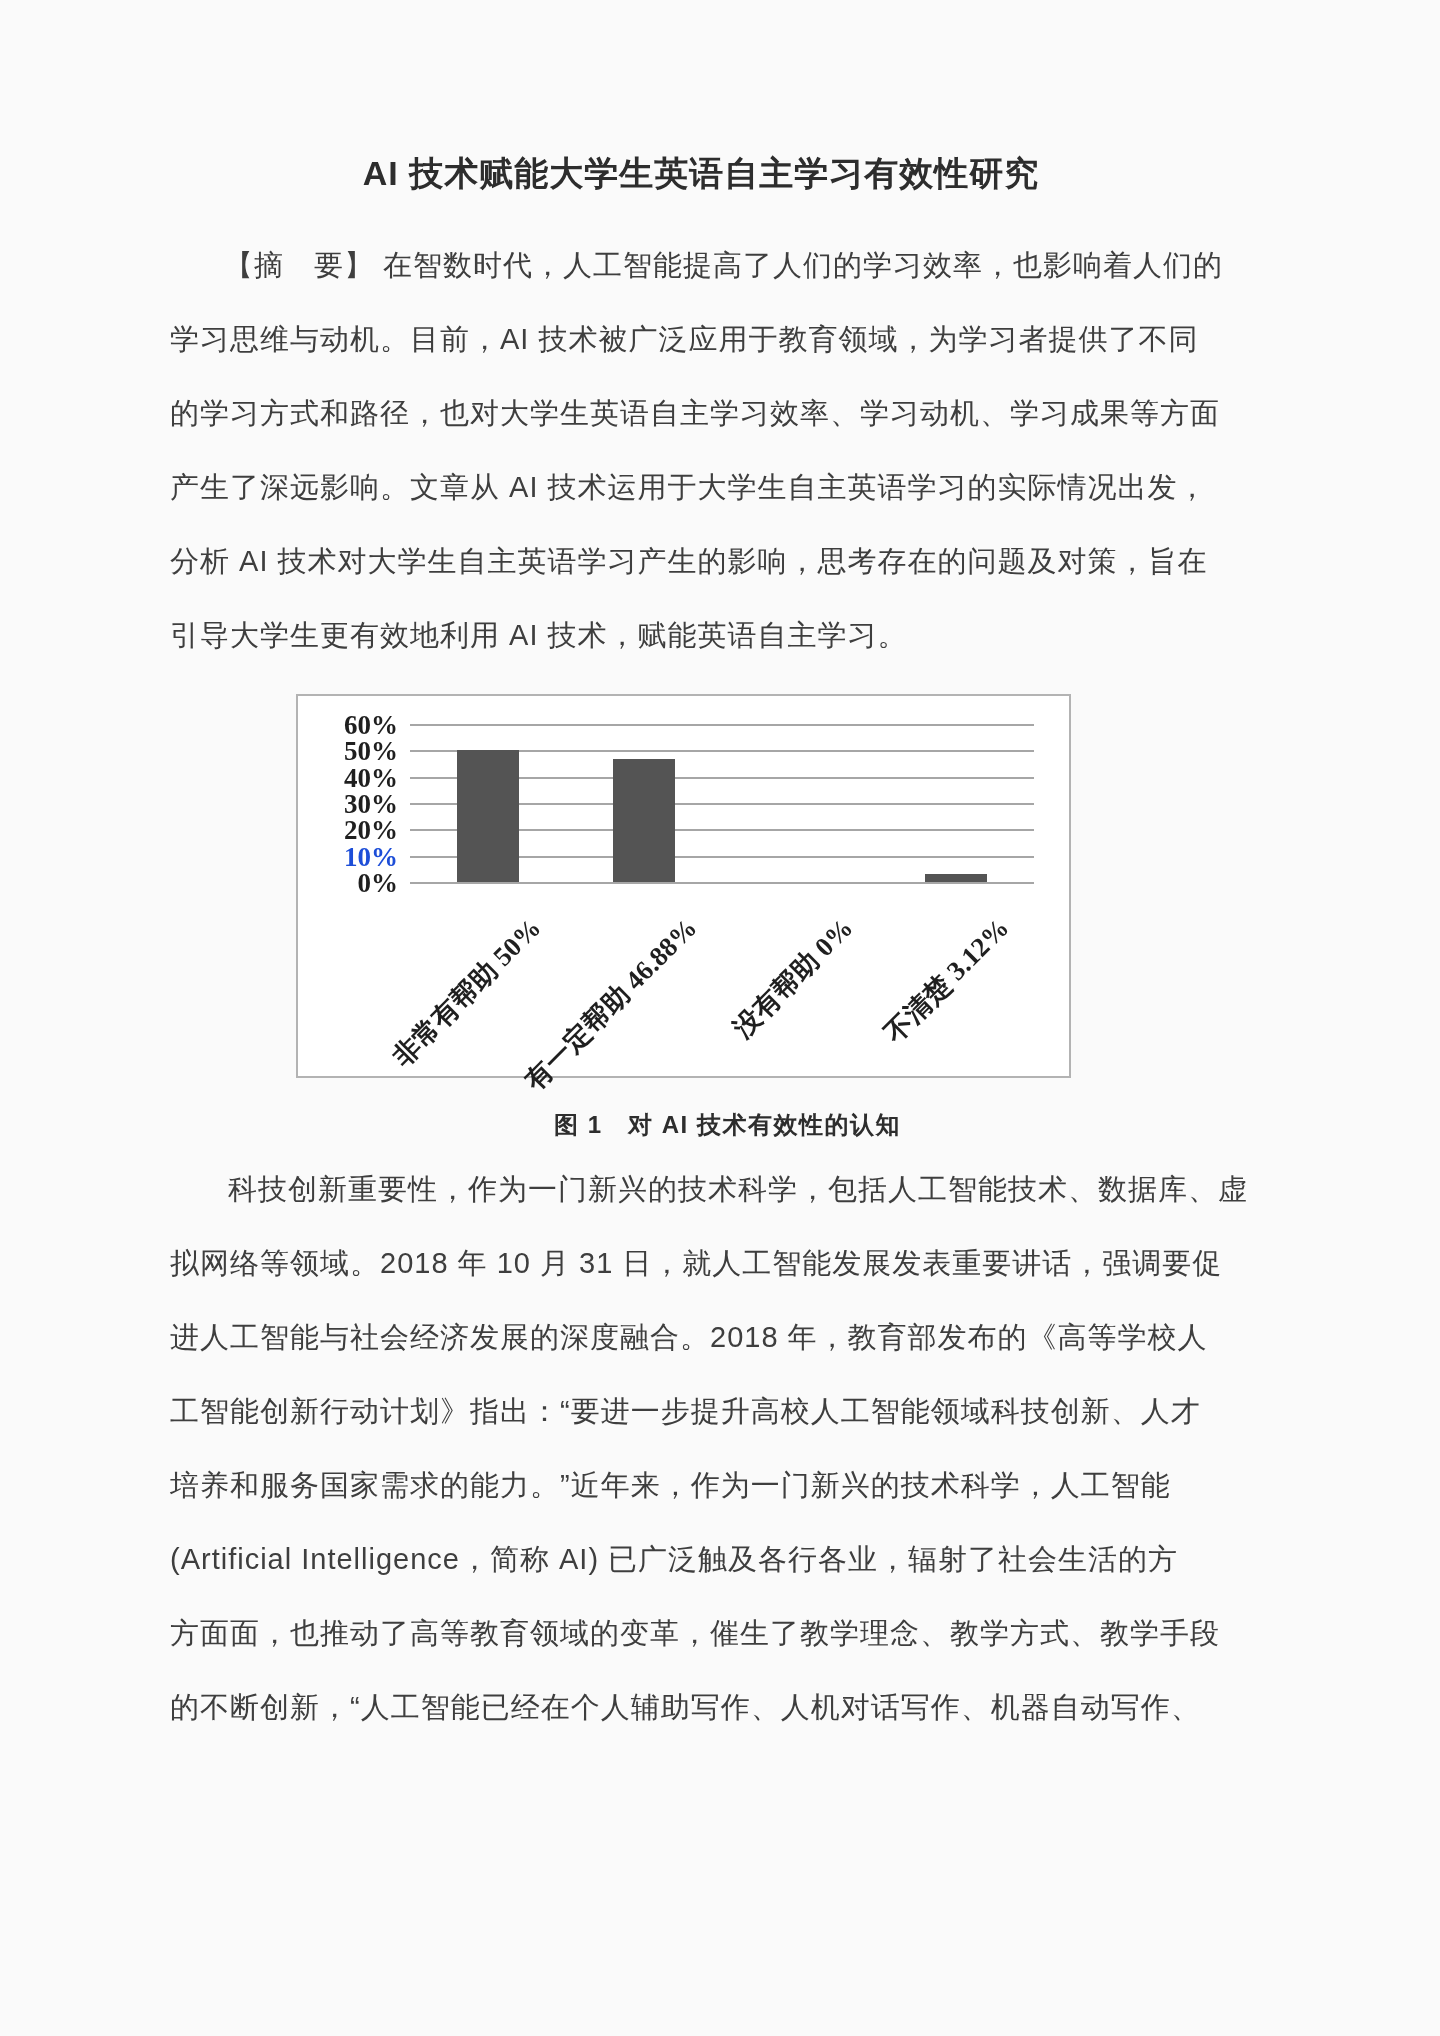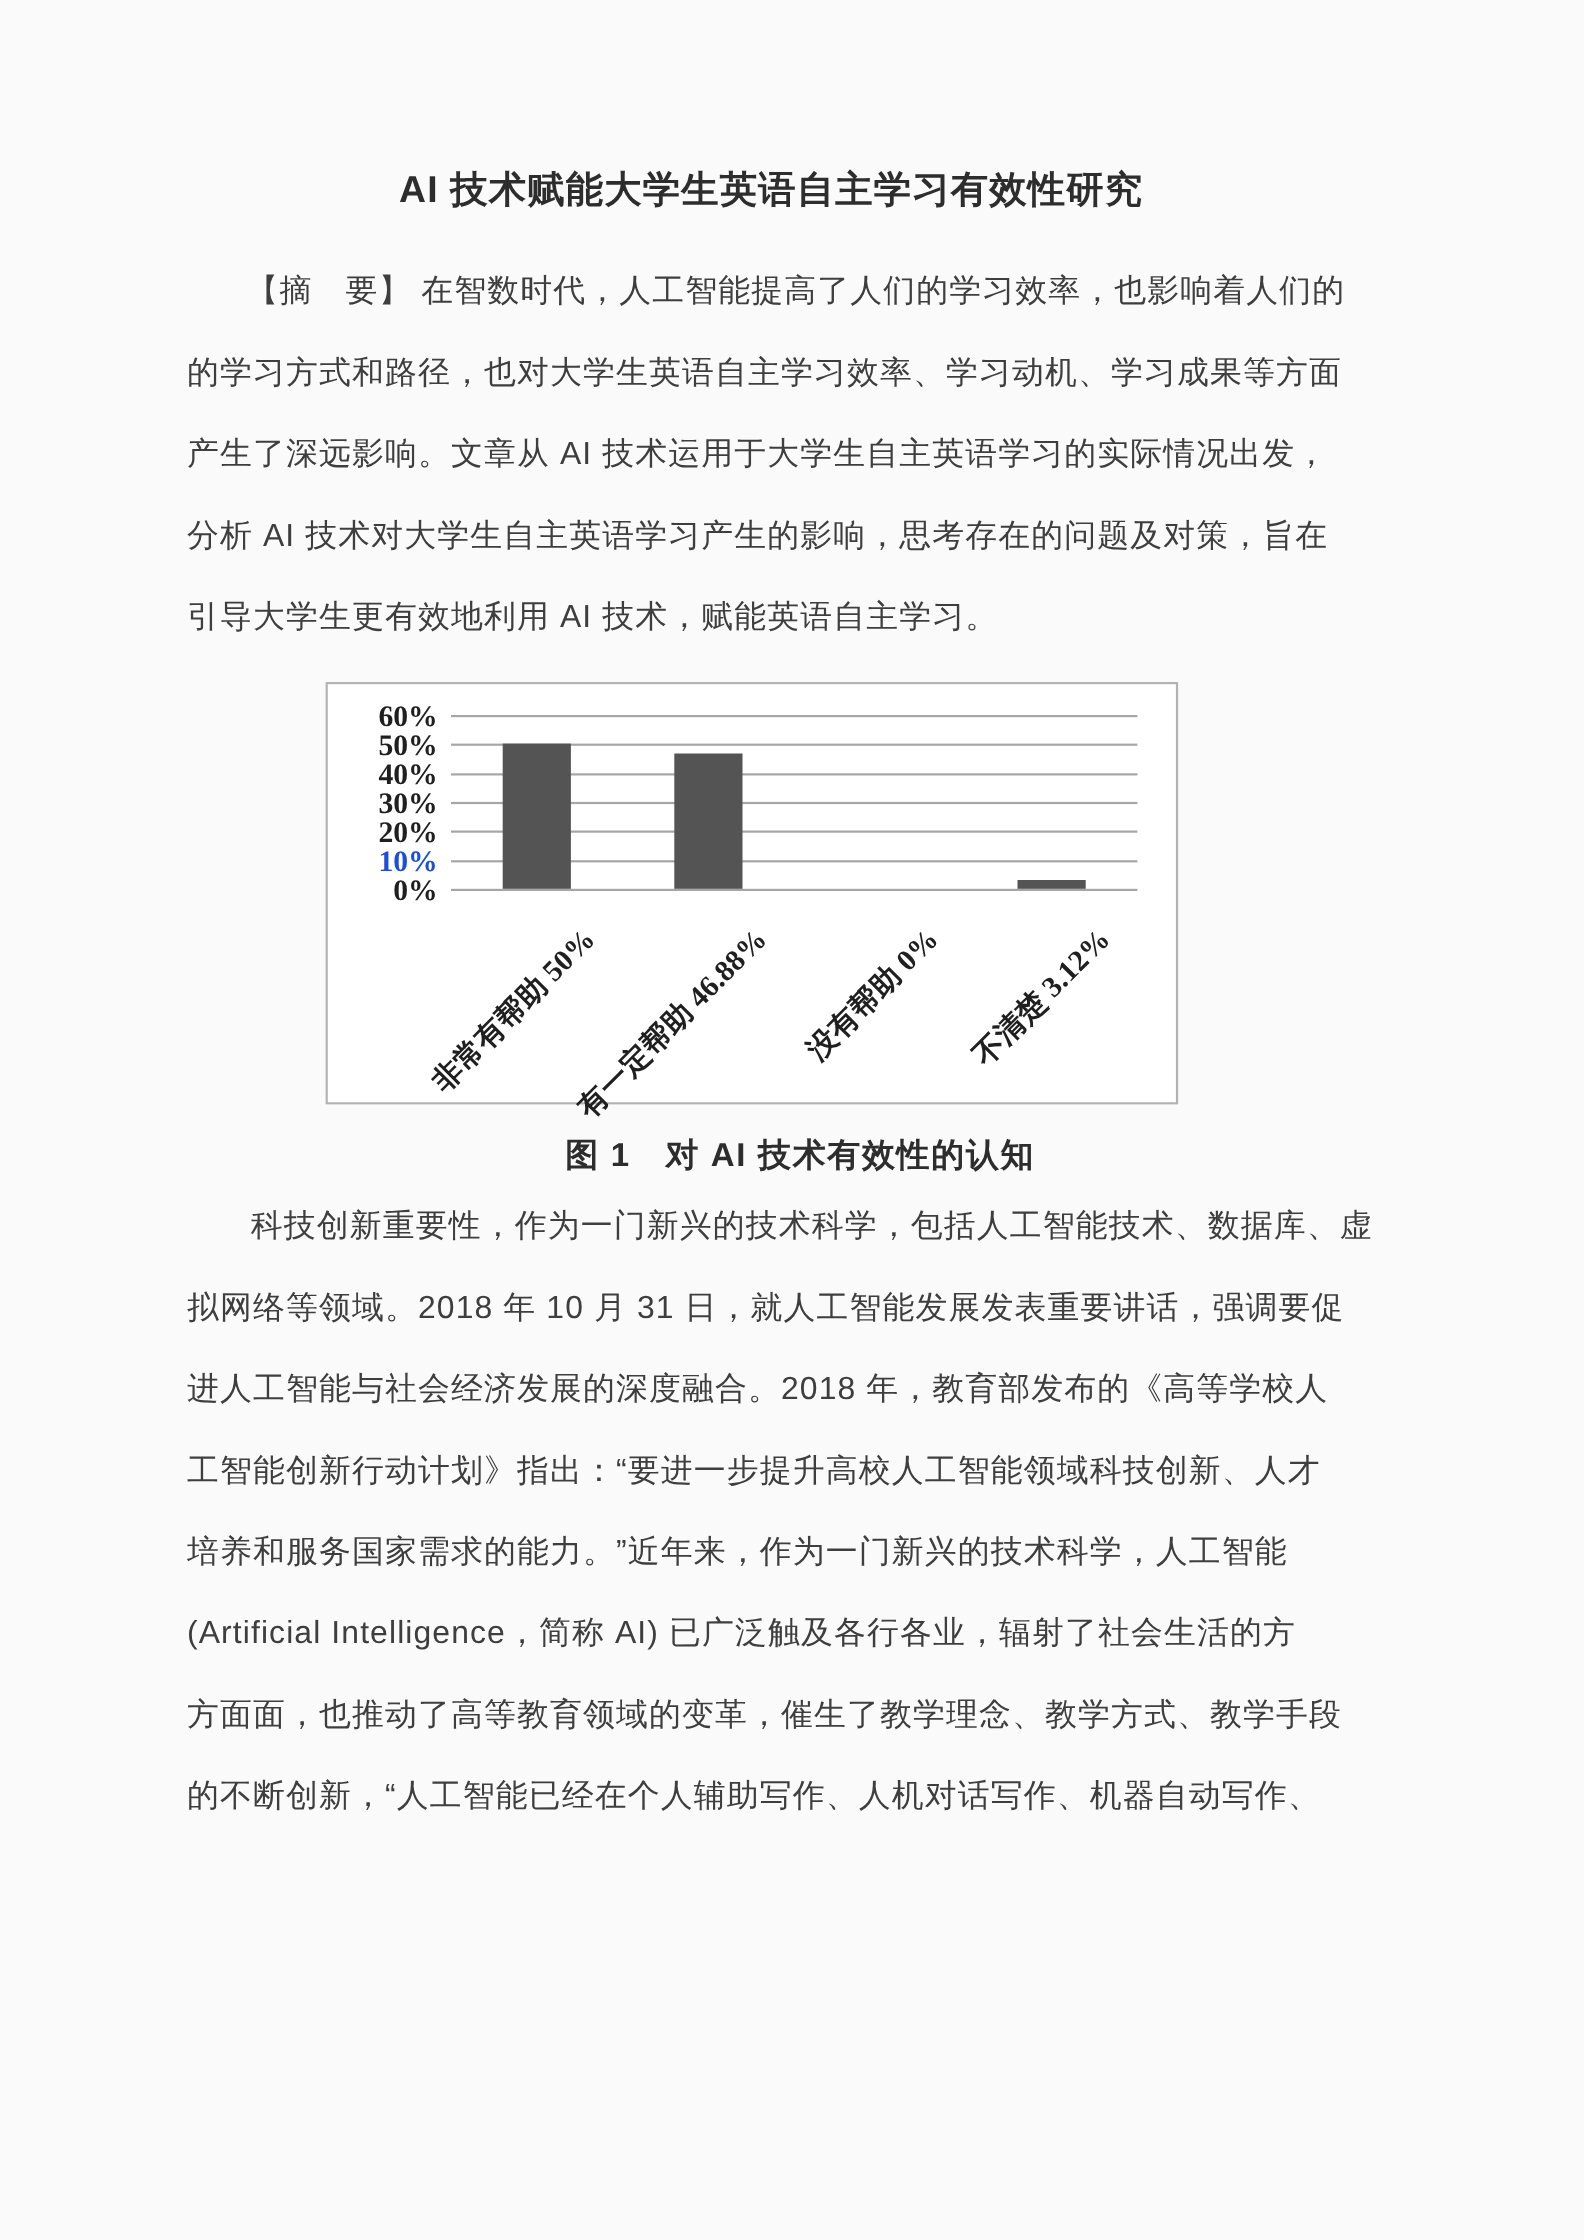--- a/index.html
+++ b/index.html
@@ -52,38 +52,39 @@
     transform:rotate(-45deg);
     transform-origin:100% 50%;
     font-family:"Liberation Serif", serif;
     font-size:27px; line-height:30px;
     font-weight:600; color:#1f1f1f;
     letter-spacing:0;
   }
   figcaption.caption {
     margin-top:24px;
     text-align:center;
-    font-size:30px; line-height:46px;
+    font-size:24px; line-height:46px;
     font-weight:bold;
     color:#2d2d2d;
     letter-spacing:1.5px;
   }
   .body-text { margin-top:4px; }
   .body-text .line:first-child { text-indent:58px; }
 </style>
 </head>
 <body>
 
 <div class="page">
   <div class="content">
 
     <h1 class="title">AI 技术赋能大学生英语自主学习有效性研究</h1>
 
     <div class="para abstract">
         <div class="line">【摘　要】 在智数时代，人工智能提高了人们的学习效率，也影响着人们的</div>
+        <div class="line">学习思维与动机。目前，AI 技术被广泛应用于教育领域，为学习者提供了不同</div>
         <div class="line">的学习方式和路径，也对大学生英语自主学习效率、学习动机、学习成果等方面</div>
         <div class="line">产生了深远影响。文章从 AI 技术运用于大学生自主英语学习的实际情况出发，</div>
         <div class="line">分析 AI 技术对大学生自主英语学习产生的影响，思考存在的问题及对策，旨在</div>
         <div class="line">引导大学生更有效地利用 AI 技术，赋能英语自主学习。</div>
       </div>
 
 
     <figure class="chart-figure">
       <div class="chart-box" id="chart-box" style="border-color: rgb(179, 179, 179);">
           <div class="gridline" style="top: 28px; left: 112px; width: 624px; background: rgb(166, 166, 166);"></div>

